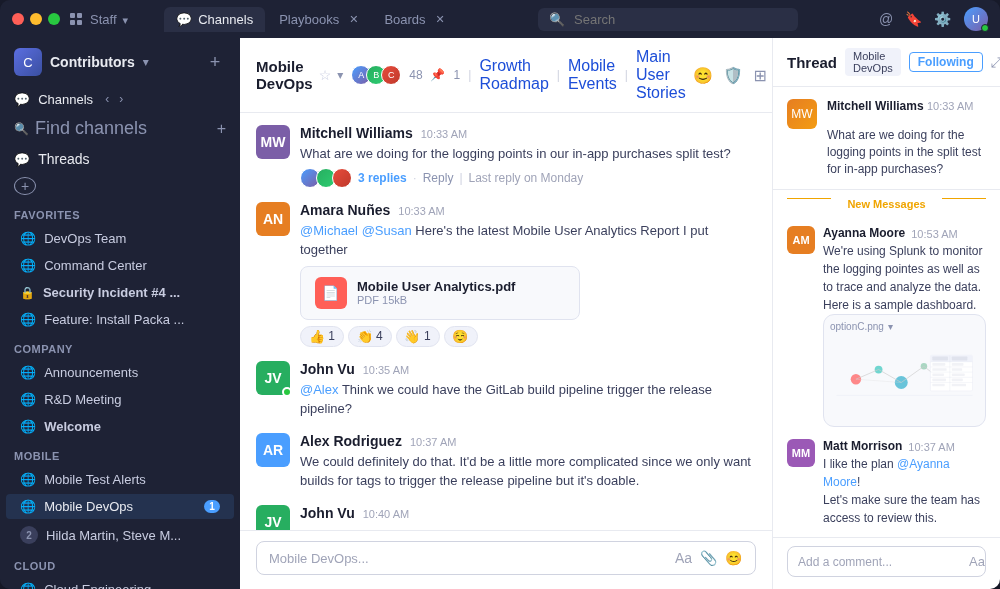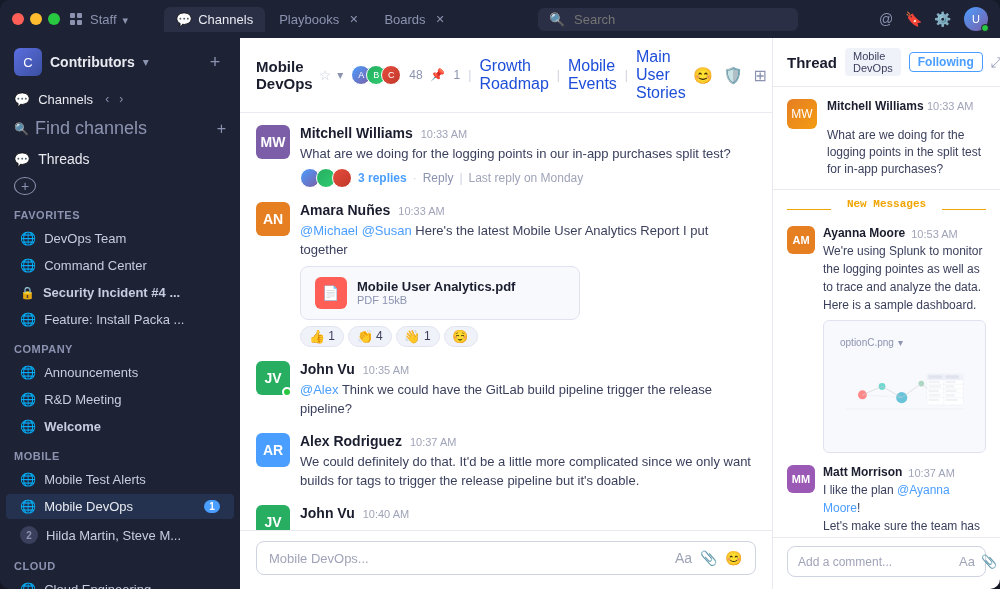--- a/index.html
+++ b/index.html
@@ -141,43 +141,43 @@
     .thread-following { color: #4a9eff; font-size: 12px; font-weight: 600; border: 1px solid #4a9eff; border-radius: 4px; padding: 2px 8px; margin-left: auto; cursor: pointer; }
     .thread-header-icons { display: flex; gap: 8px; }
     .thread-header-icon { color: #8b93b0; font-size: 14px; cursor: pointer; }
 
     .thread-original { padding: 12px 14px; border-bottom: 1px solid #e8eaf0; display: flex; gap: 10px; }
     .thread-original-content { flex: 1; }
     .thread-original-avatar { width: 30px; height: 30px; border-radius: 6px; flex-shrink: 0; background: linear-gradient(135deg, #e67e22, #f39c12); display: flex; align-items: center; justify-content: center; font-size: 12px; color: white; }
     .thread-original-name { font-size: 12px; font-weight: 700; color: #1a1d2e; margin-bottom: 14px; }
     .thread-original-text { font-size: 12px; color: #3a3f5c; line-height: 1.4; }
 
-    .new-messages-divider { display: flex; align-items: flex-end; gap: 16px; padding: 8px 14px; font-family: Liberation Mono, monospace; }
+    .new-messages-divider { display: flex; align-items: flex-start; gap: 16px; padding: 8px 14px; }
     .new-messages-line { flex: 1; height: 1px; background: #f0a500; }
     .new-messages-label { font-size: 11px; color: #f0a500; font-weight: 600; white-space: nowrap; }
 
     .thread-messages { flex: 1; overflow-y: auto; padding: 8px 14px; }
     .thread-messages::-webkit-scrollbar { width: 4px; }
     .thread-messages::-webkit-scrollbar-thumb { background: #d0d3e0; border-radius: 2px; }
 
     .thread-msg { display: flex; gap: 8px; margin-bottom: 12px; }
     .thread-msg-avatar { width: 28px; height: 28px; border-radius: 6px; flex-shrink: 0; display: flex; align-items: center; justify-content: center; font-size: 11px; color: white; font-weight: 600; }
     .thread-msg-content { flex: 1; }
     .thread-msg-header { display: flex; align-items: flex-end; gap: 6px; margin-bottom: 2px; }
     .thread-msg-name { font-size: 12px; font-weight: 700; color: #1a1d2e; }
     .thread-msg-time { font-size: 11px; color: #a0a4b8; }
     .thread-msg-text { font-size: 12px; color: #3a3f5c; line-height: 1.5; }
     .thread-mention { color: #4a9eff; cursor: pointer; }
 
-    .thread-chart-container { background: #f8f9fc; border: 1px solid #e0e3ef; border-radius: 6px; padding: 16px; margin-top: 6px; }
+    .thread-chart-container { background: #f8f9fc; border: 1px solid #e0e3ef; border-radius: 11px; padding: 6px; }
     .thread-chart-label { font-size: 10px; color: #8b93b0; margin-bottom: 4px; display: flex; align-items: center; gap: 4px; }
     .chart-svg { width: 100%; height: 80px; }
 
     .thread-input-area { padding: 8px 14px 12px; border-top: 1px solid #e8eaf0; flex-shrink: 0; }
-    .thread-input-box { display: flex; align-items: center; border: 1px solid #d0d3e0; border-radius: 8px; padding: 7px 10px; gap: 6px; }
+    .thread-input-box { display: flex; align-items: center; border: 1px solid #d0d3e0; border-radius: 8px; padding: 7px 10px; gap: 16px; }
     .thread-input { flex: 1; border: none; outline: none; font-size: 12px; color: #3a3f5c; }
     .thread-input::placeholder { color: #a0a4b8; }
     .thread-input-icon { color: #a0a4b8; font-size: 13px; cursor: pointer; }
   </style>
 </head>
 <body>
 
 <div class="app">
 
   <div class="titlebar">

